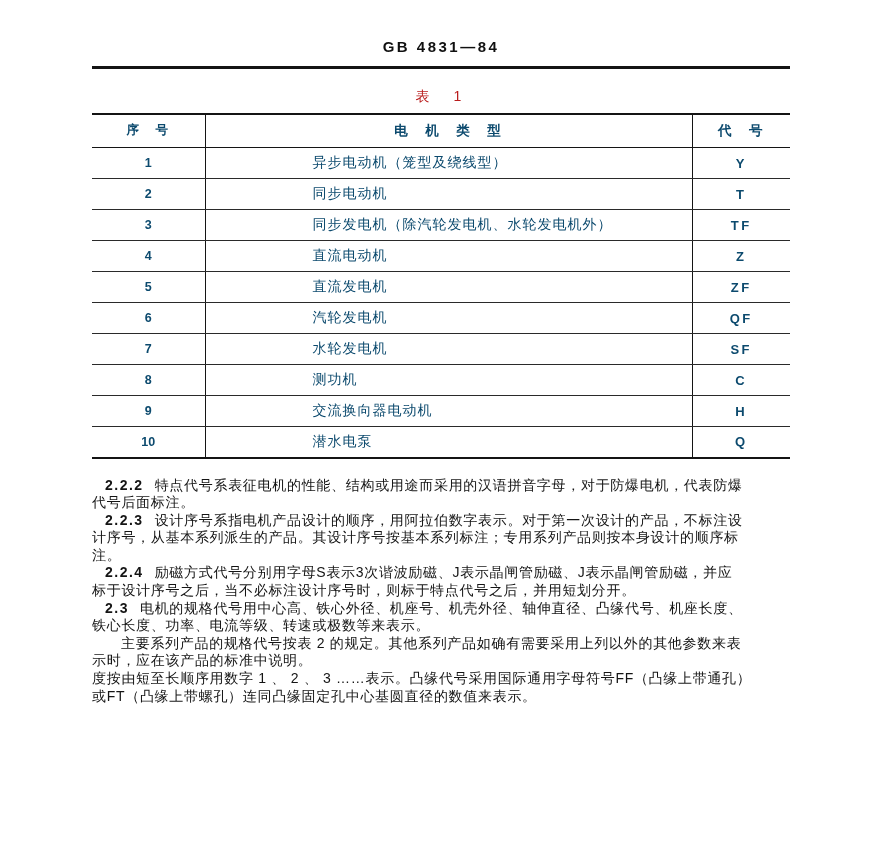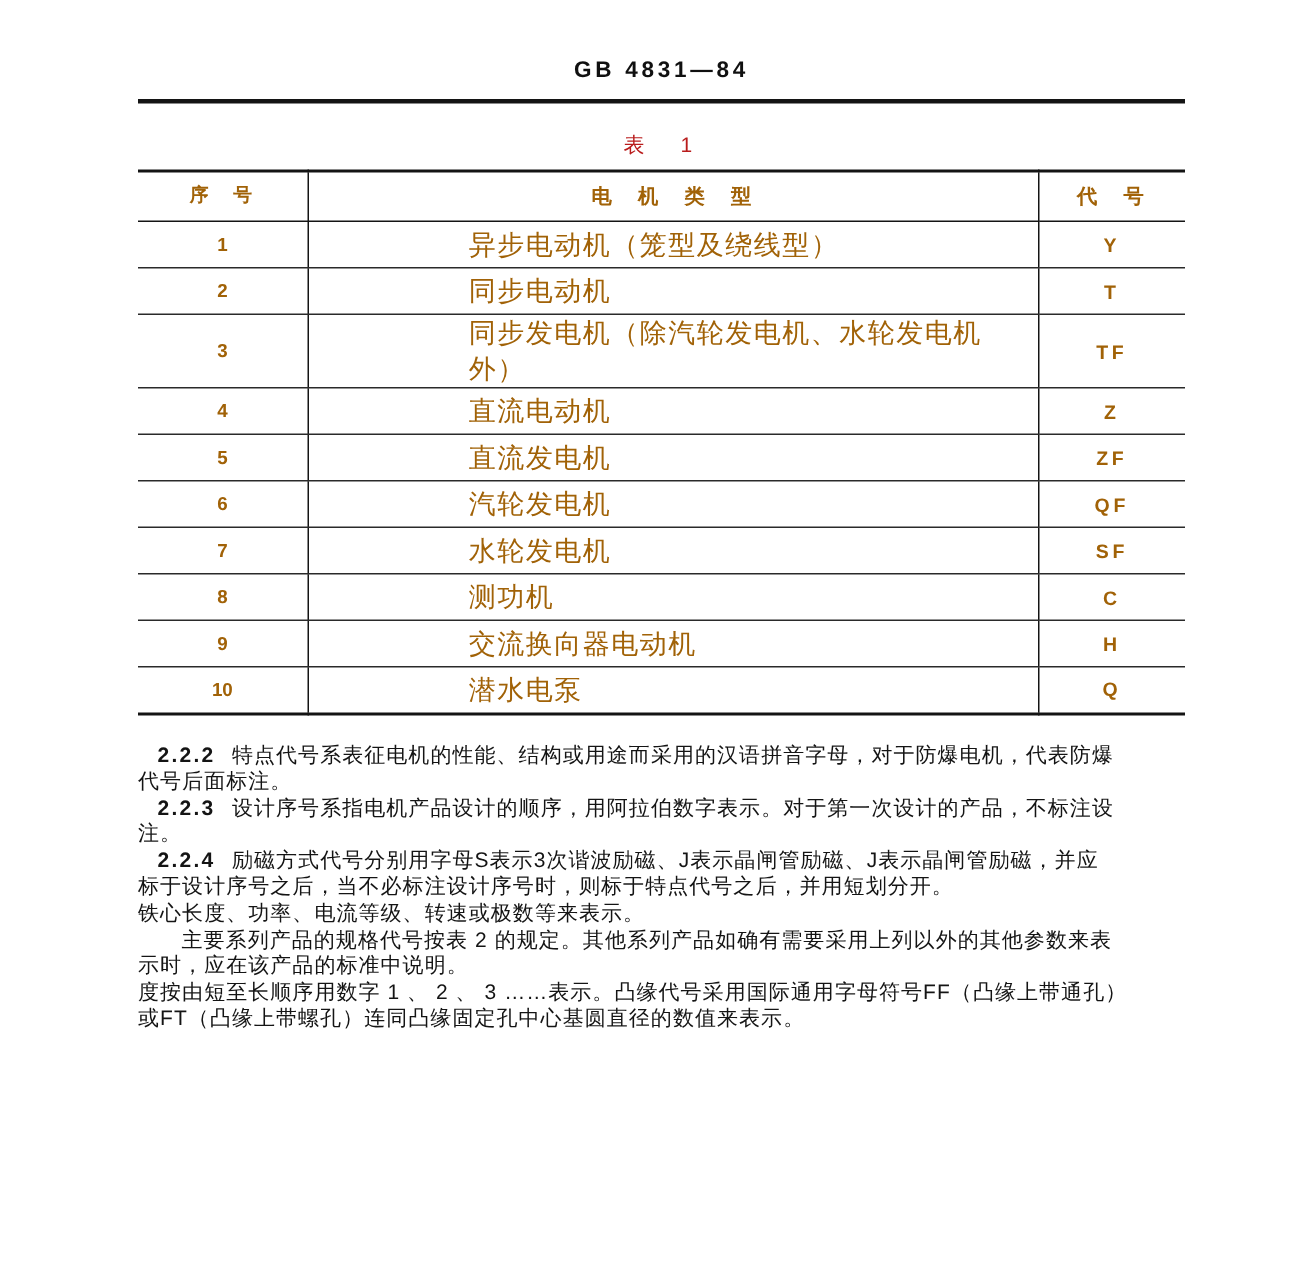--- a/index.html
+++ b/index.html
@@ -49,21 +49,21 @@
     border-top: 2.5px solid #141414;
     border-bottom: 2.5px solid #141414;
     table-layout: fixed;
   }
   .motor-table col.c-no   { width: 113px; }
   .motor-table col.c-type { width: 487px; }
   .motor-table col.c-code { width: 98px; }
   .motor-table th, .motor-table td {
     border-bottom: 1px solid #2a2a2a;
     vertical-align: middle;
-    color: #a16207;
+    color: #0c4a6e;
   }
   .motor-table thead th {
     height: 34px;
     border-bottom: 1.8px solid #141414;
     font-size: 13.5px;
     font-weight: bold;
     text-align: center;
     letter-spacing: 2px;
   }
   .motor-table td { height: 31px; }
@@ -72,21 +72,21 @@
     text-align: center;
     font-size: 12.5px;
     font-weight: bold;
   }
   .motor-table th.col-type, .motor-table td.col-type {
     border-right: 1.6px solid #141414;
   }
   .motor-table td.col-type {
     text-align: left;
     padding-left: 107px;
-    font-size: 18px;
+    font-size: 14px;
     letter-spacing: 1px;
   }
   .motor-table td.col-code {
     text-align: center;
     font-size: 13px;
     font-weight: bold;
     letter-spacing: 2.5px;
   }
   .text-block {
     margin-top: 18px;
@@ -195,27 +195,29 @@
 </tbody>
     </table>
 
     <div class="text-block" id="sections">
         <div class="para">
           <div class="line first-num"><span class="num">2.2.2</span><span>特点代号系表征电机的性能、结构或用途而采用的汉语拼音字母，对于防爆电机，代表防爆</span></div>
           <div class="line"><span>代号后面标注。</span></div>
         </div>
         <div class="para">
           <div class="line first-num"><span class="num">2.2.3</span><span>设计序号系指电机产品设计的顺序，用阿拉伯数字表示。对于第一次设计的产品，不标注设</span></div>
+          <div class="line"><span>计序号，从基本系列派生的产品。其设计序号按基本系列标注；专用系列产品则按本身设计的顺序标</span></div>
           <div class="line"><span>注。</span></div>
         </div>
         <div class="para">
           <div class="line first-num"><span class="num">2.2.4</span><span>励磁方式代号分别用字母S表示3次谐波励磁、J表示晶闸管励磁、J表示晶闸管励磁，并应</span></div>
           <div class="line"><span>标于设计序号之后，当不必标注设计序号时，则标于特点代号之后，并用短划分开。</span></div>
         </div>
         <div class="para">
+          <div class="line first-num"><span class="num">2.3</span><span>电机的规格代号用中心高、铁心外径、机座号、机壳外径、轴伸直径、凸缘代号、机座长度、</span></div>
           <div class="line"><span>铁心长度、功率、电流等级、转速或极数等来表示。</span></div>
         </div>
         <div class="para">
           <div class="line first-plain"><span>主要系列产品的规格代号按表 2 的规定。其他系列产品如确有需要采用上列以外的其他参数来表</span></div>
           <div class="line"><span>示时，应在该产品的标准中说明。</span></div>
         </div>
         <div class="para">
           <div class="line"><span>度按由短至长顺序用数字 1 、 2 、 3 ……表示。凸缘代号采用国际通用字母符号FF（凸缘上带通孔）</span></div>
           <div class="line"><span>或FT（凸缘上带螺孔）连同凸缘固定孔中心基圆直径的数值来表示。</span></div>
         </div>

